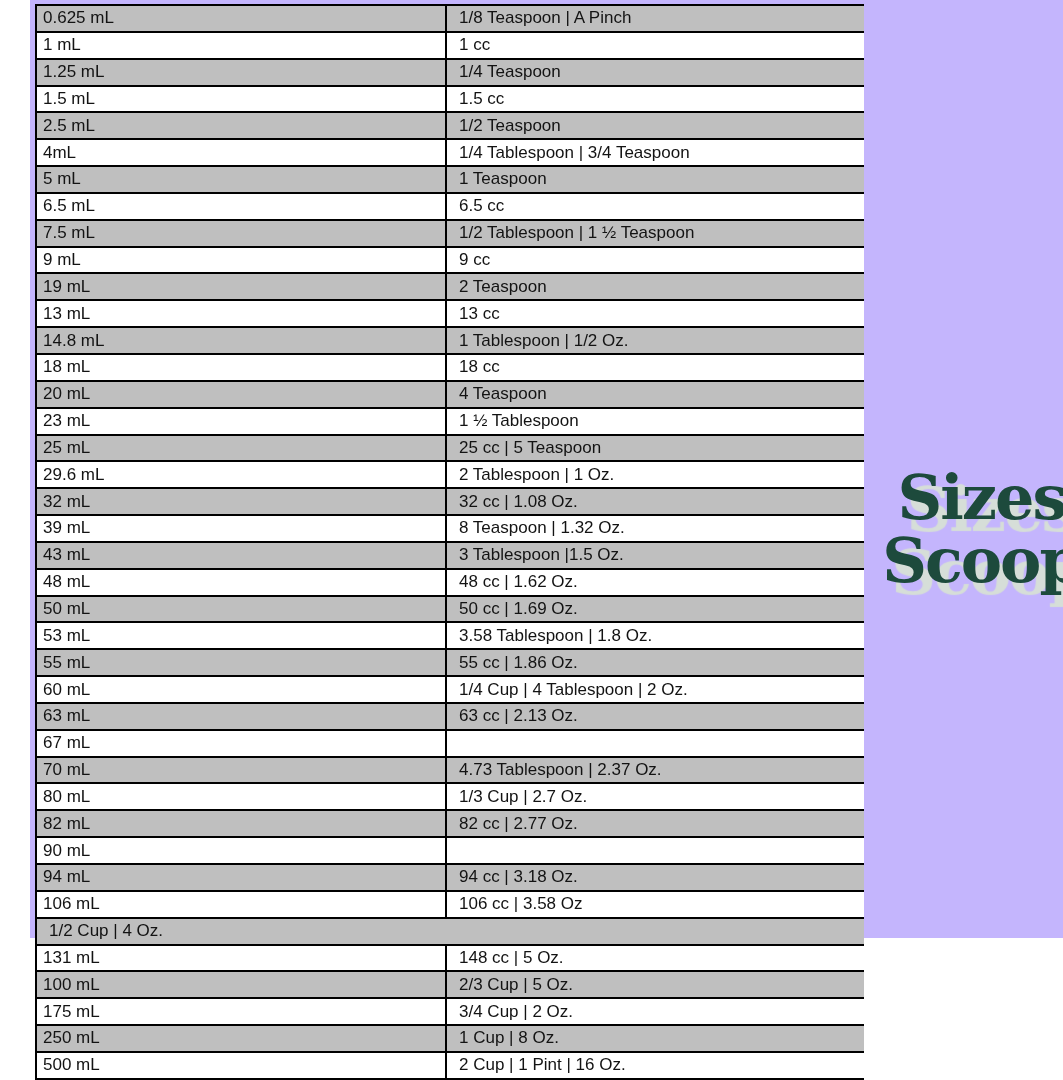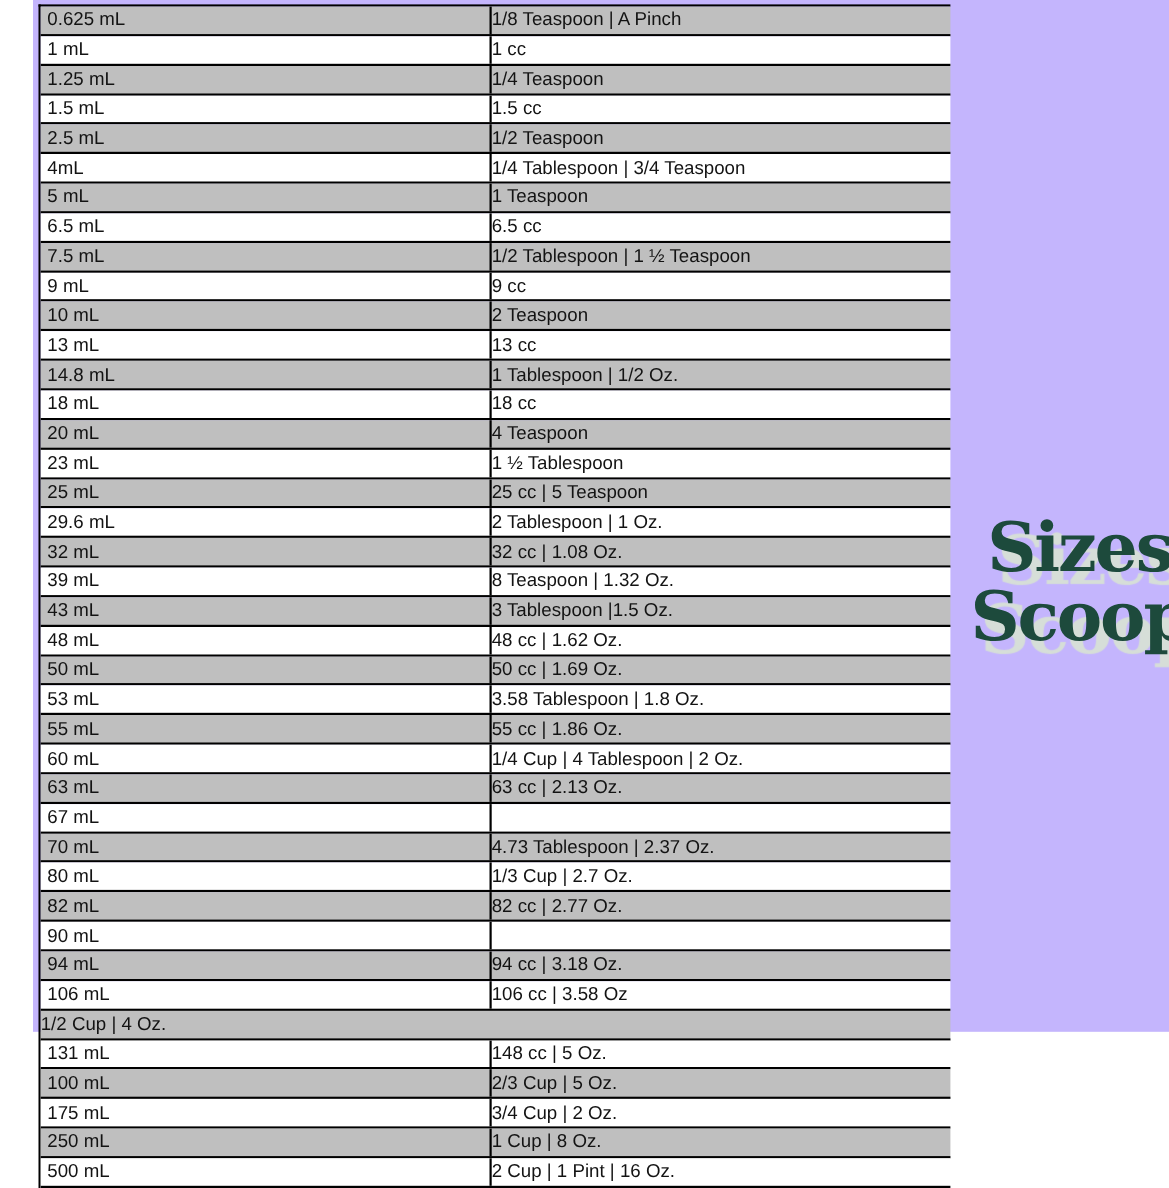--- a/index.html
+++ b/index.html
@@ -50,21 +50,21 @@
     overflow: hidden;
     box-sizing: border-box;
   }
   .cell.ml {
     flex: 0 0 410px;
     width: 410px;
     border-right: 2px solid #000000;
   }
   .cell.conv {
     flex: 1 1 auto;
-    padding-left: 0;
+    padding-left: 12px;
     text-align: right;
   }
   .logo {
     position: absolute;
     left: 840px;
     top: 466px;
     width: 223px;
     text-align: center;
     font-family: "DejaVu Serif", serif;
     font-weight: 700;
@@ -126,21 +126,21 @@
     <div class="cell ml">7.5 mL</div>
     <div class="cell conv">1/2 Tablespoon | 1 ½ Teaspoon</div>
   </div>
 
   <div class="row">
     <div class="cell ml">9 mL</div>
     <div class="cell conv">9 cc</div>
   </div>
 
   <div class="row gray">
-    <div class="cell ml">10 mL</div>
+    <div class="cell ml">19 mL</div>
     <div class="cell conv">2 Teaspoon</div>
   </div>
 
   <div class="row">
     <div class="cell ml">13 mL</div>
     <div class="cell conv">13 cc</div>
   </div>
 
   <div class="row gray">
     <div class="cell ml">14.8 mL</div>

